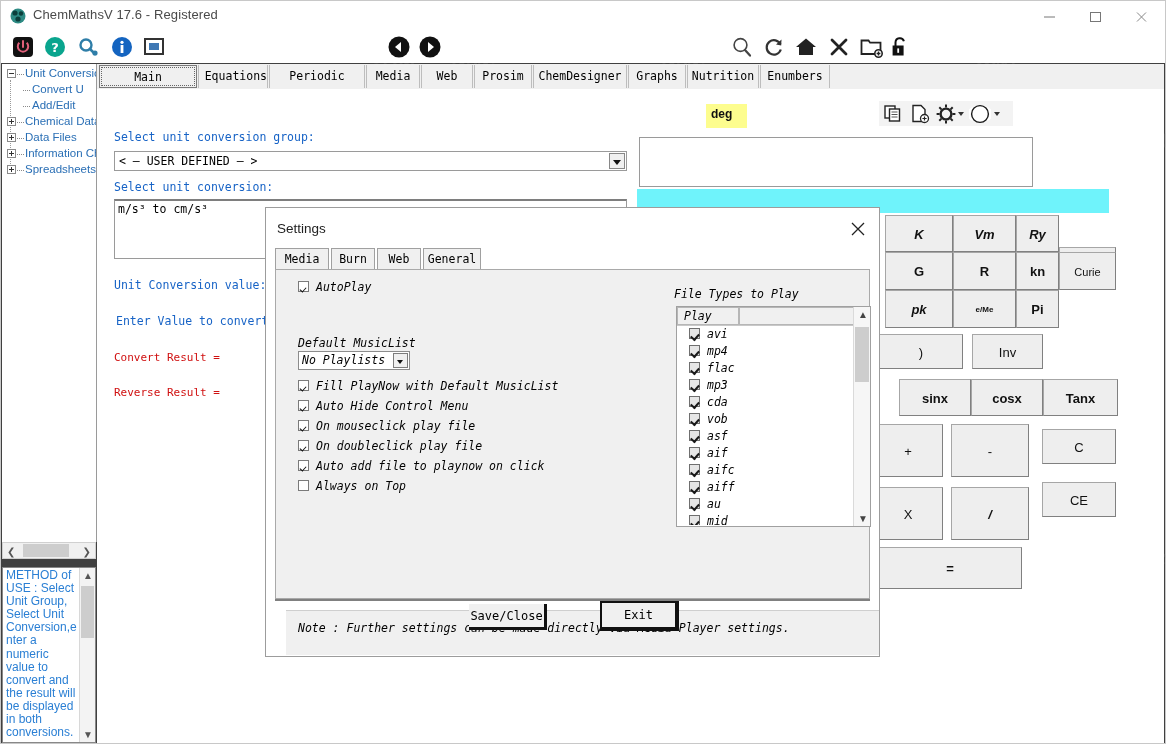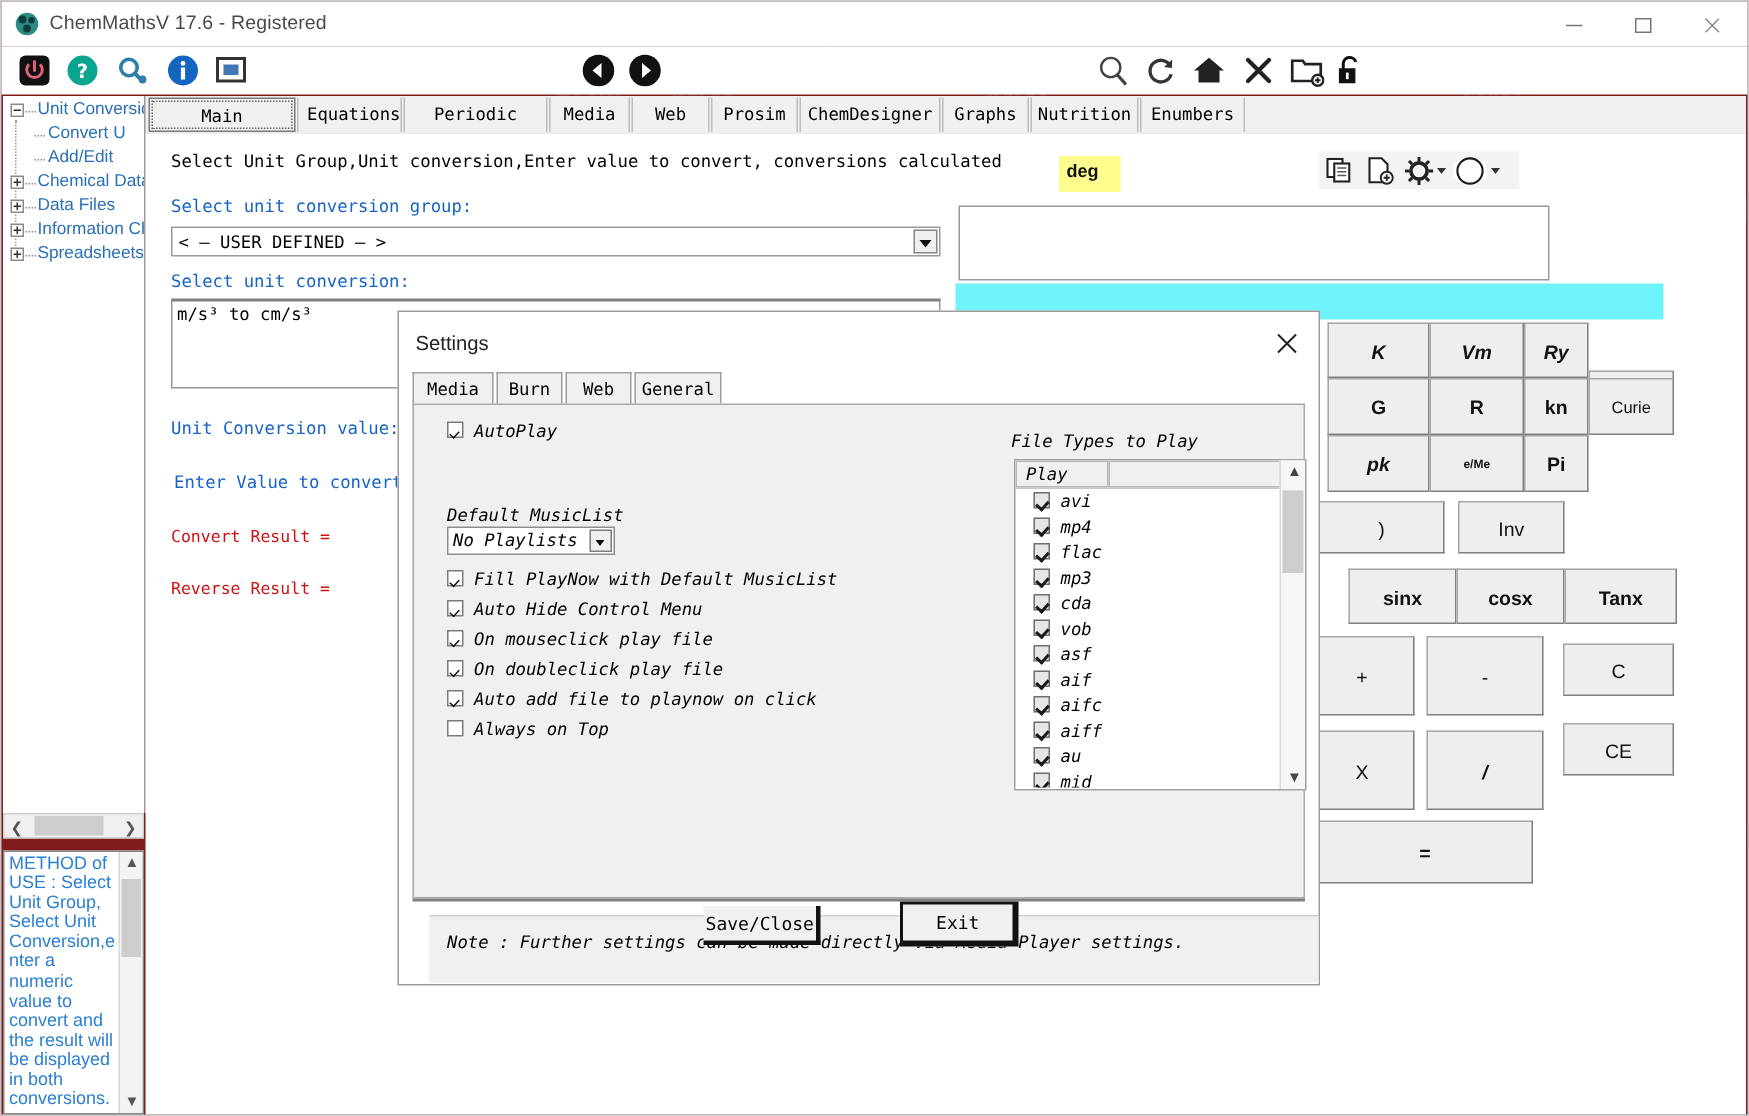--- a/index.html
+++ b/index.html
@@ -2,21 +2,21 @@
 <html><head>
 <meta charset="utf-8">
 <style>
   html,body{margin:0;padding:0;}
   body{
     width:1166px;height:744px;overflow:hidden;
     background:#ffffff;
     font-family:"Liberation Sans", sans-serif;
     -webkit-font-smoothing:none;
   }
-  #app{position:relative;width:1166px;height:744px;box-sizing:border-box;border:1px solid #c8c8c8;background:#7f1d1d;}
+  #app{position:relative;width:1166px;height:744px;box-sizing:border-box;border:1px solid #c8c8c8;background:#404040;}
 
   
   .titlebar{position:absolute;left:0;top:0;width:1164px;height:30px;background:#fff;}
   .tb-icon{position:absolute;left:9px;top:7px;width:16px;height:16px;}
   .tb-title{position:absolute;left:32px;top:6px;font-size:13px;color:#4a4a4a;letter-spacing:.1px;}
   .winbtn{position:absolute;top:0;width:46px;height:30px;cursor:default;}
   .winbtn svg{position:absolute;left:15px;top:10px;}
   #btn-min{left:1026px;}
   #btn-max{left:1072px;}
   #btn-close{left:1118px;}
@@ -346,21 +346,20 @@
       <div class="tab" style="left: 324px; width: 52px;"><span>Web</span></div>
       <div class="tab" style="left: 377px; width: 58px;"><span>Prosim</span></div>
       <div class="tab" style="left: 436px; width: 94px;"><span>ChemDesigner</span></div>
       <div class="tab" style="left: 531px; width: 58px;"><span>Graphs</span></div>
       <div class="tab" style="left: 590px; width: 72px;"><span>Nutrition</span></div>
       <div class="tab" style="left: 663px; width: 70px;"><span>Enumbers</span></div>
     </div>
 
   <div class="main">
 
-    <div class="hint">Select Unit Group,Unit conversion,Enter value to convert, conversions calculated</div>
 
     <div class="blu" style="left:17px;top:41px">Select unit conversion group:</div>
 
     <div class="group-combo">
       <div class="val">&lt; — USER DEFINED — &gt;</div>
       <div class="btn">
           <i></i>
         </div>
     </div>
 

